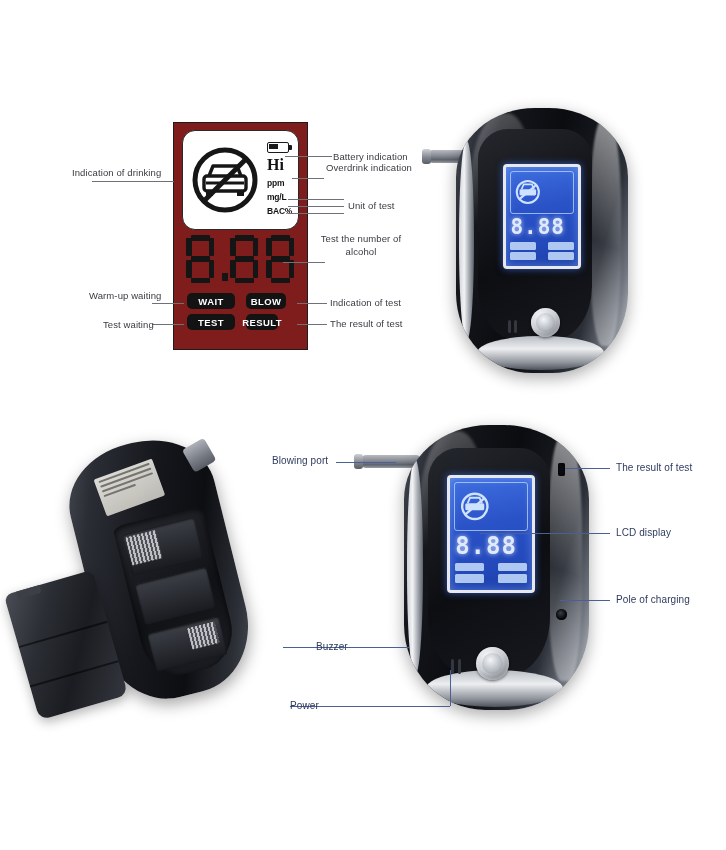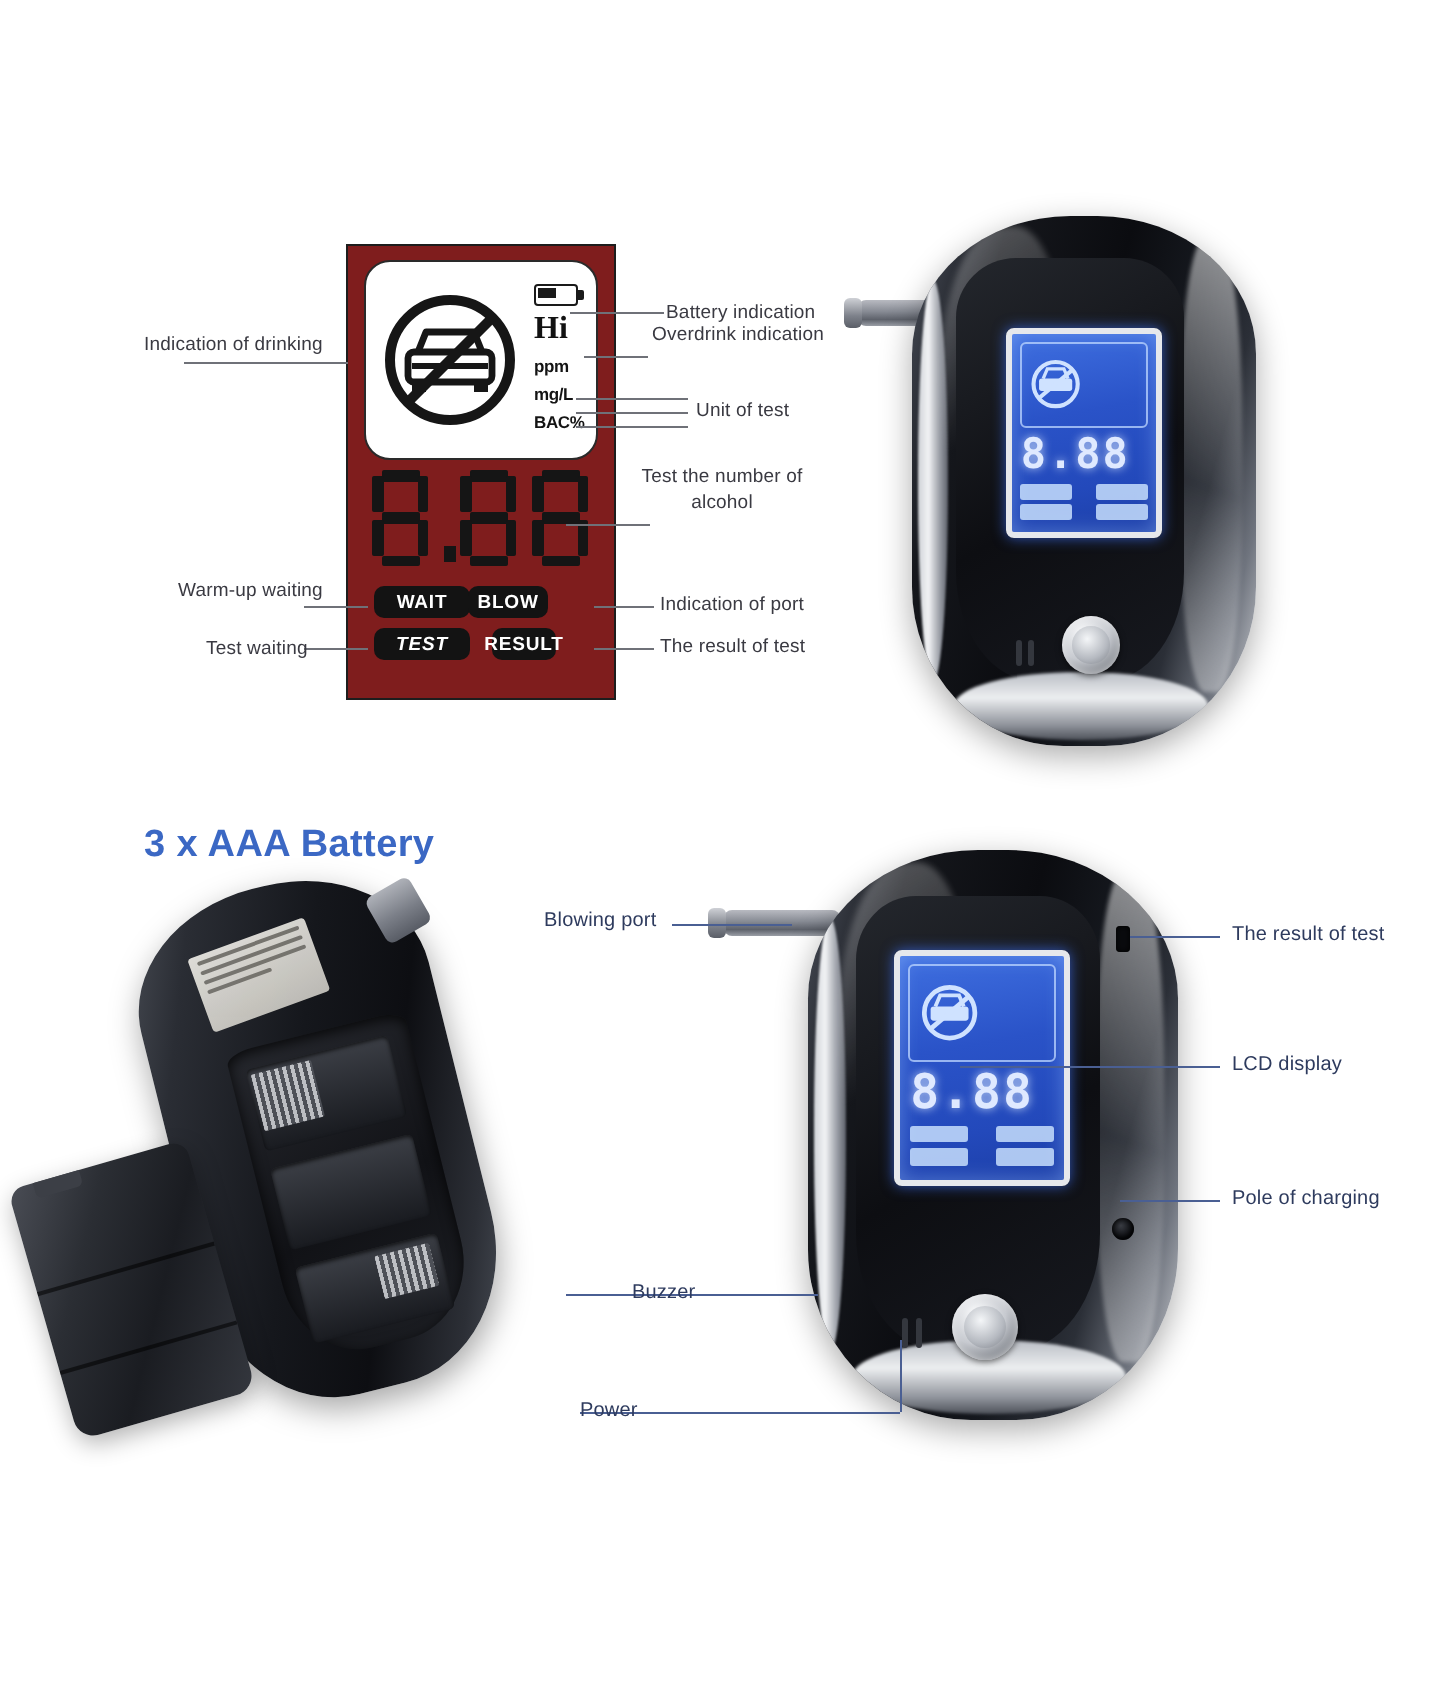--- a/index.html
+++ b/index.html
@@ -75,22 +75,22 @@
   #seg-dot{position:absolute;left:36px;top:38px;width:6px;height:8px;background:#151515;}
 
   
   .pill{
     position:absolute;background:#131313;border-radius:5px;color:#ffffff;
     font-size:9.5px;font-weight:bold;letter-spacing:.4px;
     display:flex;align-items:center;justify-content:center;
     font-family:"Liberation Sans","DejaVu Sans",sans-serif;
   }
   #pill-wait{left:13px;top:170px;width:48px;height:16px;}
-  #pill-blow{left:60px;top:170px;width:40px;height:16px;}
-  #pill-test{left:13px;top:191px;width:48px;height:16px;font-style:italic;}
+  #pill-blow{left:72px;top:170px;width:40px;height:16px;}
+  #pill-test{left:13px;top:191px;width:48px;height:16px;}
   #pill-result{left:72px;top:191px;width:32px;height:16px;}
 
   
   .device{position:absolute;margin-left:19px;}
   .dev-body{
     position:absolute;left:0;top:0;width:100%;height:100%;
     border-radius:46% 46% 44% 44% / 26% 26% 30% 30%;
     background:
       linear-gradient(105deg,#6e737d 0%,#3a3e47 7%,#15171c 20%,#0b0c10 46%,#15181e 62%,#2b2f37 76%,#70757f 88%,#b9bcc2 96%,#8a8e96 100%);
     box-shadow:0 5px 16px rgba(0,0,0,.33);
@@ -324,21 +324,21 @@
   <div class="lead" style="left:288px;top:206px;width:56px;"></div>
   <div class="lead" style="left:288px;top:213px;width:56px;"></div>
   <div class="lead" style="left:283px;top:262px;width:42px;"></div>
   <div class="lead" style="left:297px;top:303px;width:30px;"></div>
   <div class="lead" style="left:297px;top:324px;width:30px;"></div>
 
   <div class="clabel" style="left:333px;top:123px;margin-top:28px;">Battery indication</div>
   <div class="clabel" style="left:326px;top:162px;">Overdrink indication</div>
   <div class="clabel" style="left:348px;top:200px;">Unit of test</div>
   <div class="clabel two" style="left:315px;top:233px;width:92px;">Test the number of alcohol</div>
-  <div class="clabel" style="left:330px;top:297px;">Indication of port</div>
+  <div class="clabel" style="left:330px;top:297px;">Indication of test</div>
   <div class="clabel" style="left:330px;top:318px;">The result of test</div>
 
   <div class="device" style="left:437px;top:108px;width:172px;height:265px;">
     <div class="tube" style="left:-27px;top:42px;width:46px;"></div>
     <div class="tube-cap" style="left:-34px;top:41px;"></div>
 
     <div class="dev-body">
       <div class="dev-chrome-l"></div>
       <div class="dev-gloss"></div>
       <div class="dev-gloss2"></div>
@@ -373,21 +373,20 @@
       </div>
     </div>
 
     <div class="buzzer" style="left:52px;top:212px;width:14px;height:13px;">
       <i style="left:0;"></i>
         <i style="left:6px;"></i>
     </div>
     <div class="pwr" style="left:75px;top:200px;width:29px;height:29px;"></div>
   </div>
 
-  <div id="battery-heading">3 x AAA Battery</div>
 
   <div id="batt-device">
     <div id="batt-shell">
       <div id="batt-sticker">
         <i></i>
           <i></i>
           <i></i>
           <i style="width:55%;"></i>
       </div>
       <div id="batt-cavity">

